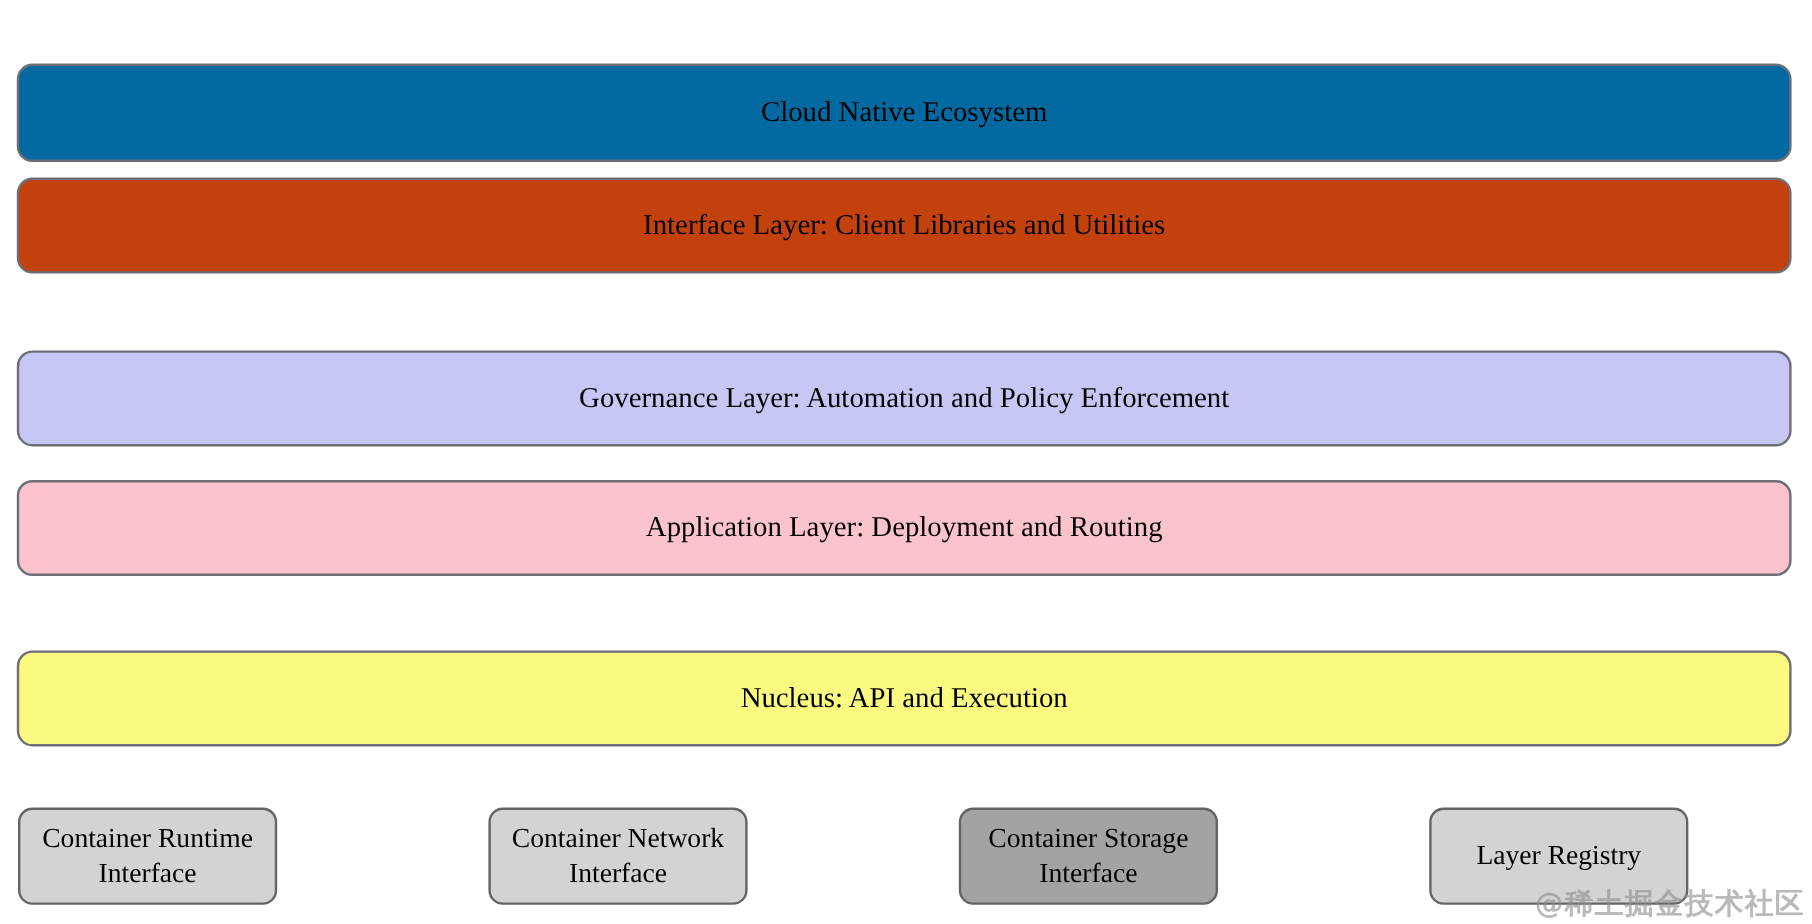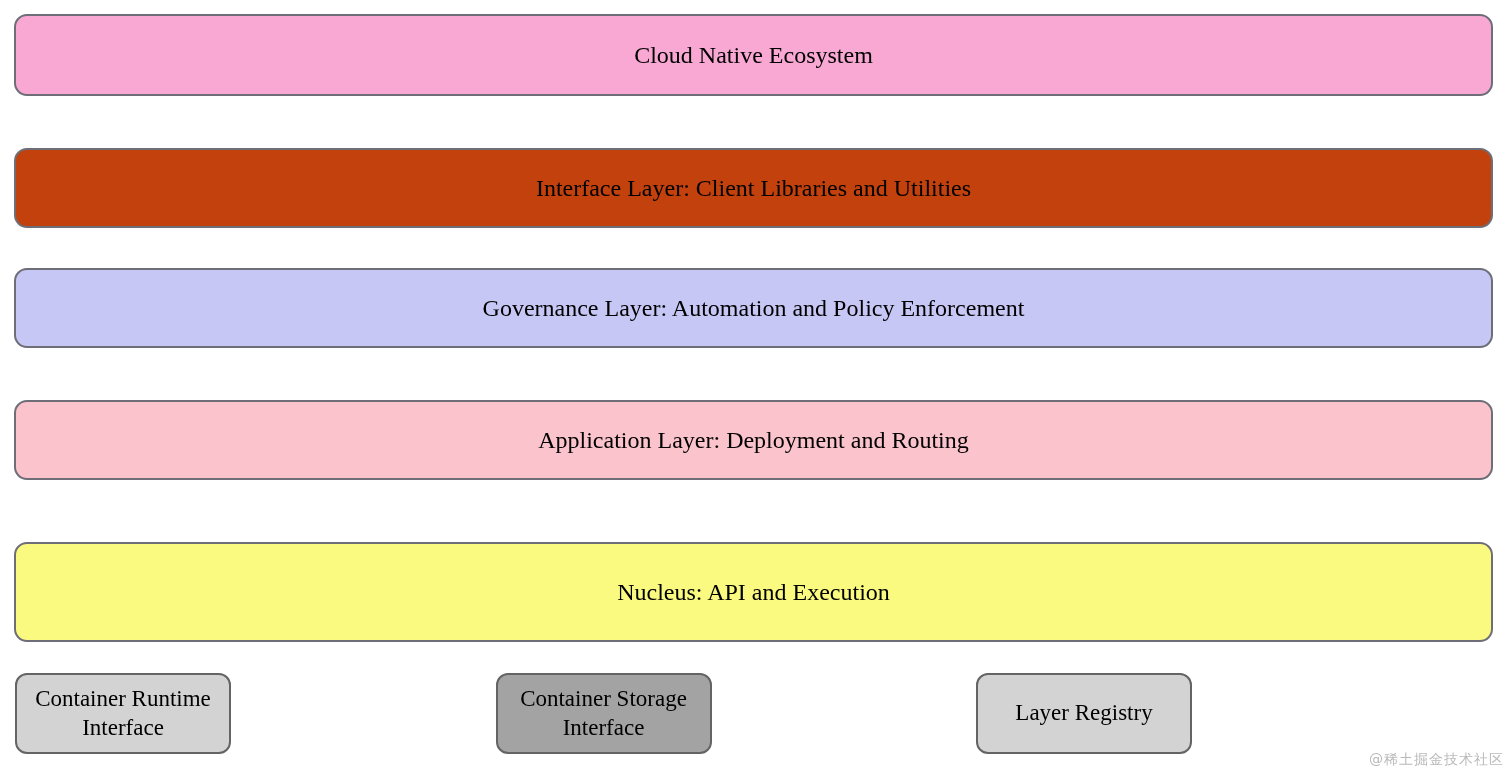--- a/index.html
+++ b/index.html
@@ -24,29 +24,29 @@
     border: 2px solid #6e6e78;
     border-radius: 13px;
     display: flex;
     align-items: center;
     justify-content: center;
     font-size: 24px;
     text-align: center;
   }
   .layer-1 { top: 14px; }
   .layer-2 { top: 148px; height: 80px; }
-  .layer-3 { top: 268px; height: 80px; justify-content: center; }
+  .layer-3 { top: 292px; height: 80px; justify-content: center; }
   .layer-4 { top: 400px; height: 80px; }
-  .layer-5 { top: 542px; height: 100px; }
+  .layer-5 { top: 542px; height: 80px; }
 
   .foundation-row {
     position: absolute;
     left: 15px;
     top: 673px;
-    width: 1177px;
+    width: 1392px;
     height: 81px;
     display: flex;
     justify-content: space-between;
   }
   .fbox {
     width: 216px;
     height: 81px;
     box-sizing: border-box;
     border: 2px solid #646464;
     border-radius: 12px;
@@ -55,32 +55,33 @@
     justify-content: center;
     text-align: center;
     font-size: 23px;
     line-height: 1.25;
     padding: 0 8px;
   }
   .watermark {
     position: absolute;
     right: 6px;
     bottom: 1px;
-    font-size: 14px;
+    font-size: 24px;
     letter-spacing: 1px;
     color: rgba(142, 142, 142, 0.62);
     font-family: "DejaVu Sans", "Liberation Sans", sans-serif;
     white-space: nowrap;
     pointer-events: none;
+    font-weight: bold;
   }
 </style>
 </head>
 <body>
 
-<div class="layer layer-1" style="background-color: #f9a8d4; border-color: rgb(110, 110, 120);">
+<div class="layer layer-1" style="background-color: #0369a1; border-color: rgb(110, 110, 120); margin-top: 39px;">
   <span>Cloud Native Ecosystem</span>
 </div>
 
 <div class="layer layer-2" style="background-color: #c2410c; border-color: rgb(110, 110, 120);">
   <span>Interface Layer: Client Libraries and Utilities</span>
 </div>
 
 <div class="layer layer-3" style="background-color: rgb(199, 199, 245); border-color: rgb(110, 110, 120);">
   <span>Governance Layer: Automation and Policy Enforcement</span>
 </div>
@@ -90,20 +91,23 @@
 </div>
 
 <div class="layer layer-5" style="background-color: rgb(250, 250, 128); border-color: rgb(110, 110, 120);">
   <span>Nucleus: API and Execution</span>
 </div>
 
 <div class="foundation-row">
   <div class="fbox" style="background-color: rgb(211, 211, 211); border-color: rgb(100, 100, 100);">
     <span>Container Runtime Interface</span>
   </div>
+  <div class="fbox" style="background-color: rgb(211, 211, 211); border-color: rgb(100, 100, 100);">
+    <span>Container Network Interface</span>
+  </div>
   <div class="fbox" style="background-color: #a3a3a3; border-color: rgb(100, 100, 100);">
     <span>Container Storage Interface</span>
   </div>
   <div class="fbox" style="background-color: rgb(211, 211, 211); border-color: rgb(100, 100, 100);">
     <span>Layer Registry</span>
   </div>
 </div>
 
 <div class="watermark">@稀土掘金技术社区</div>
 

